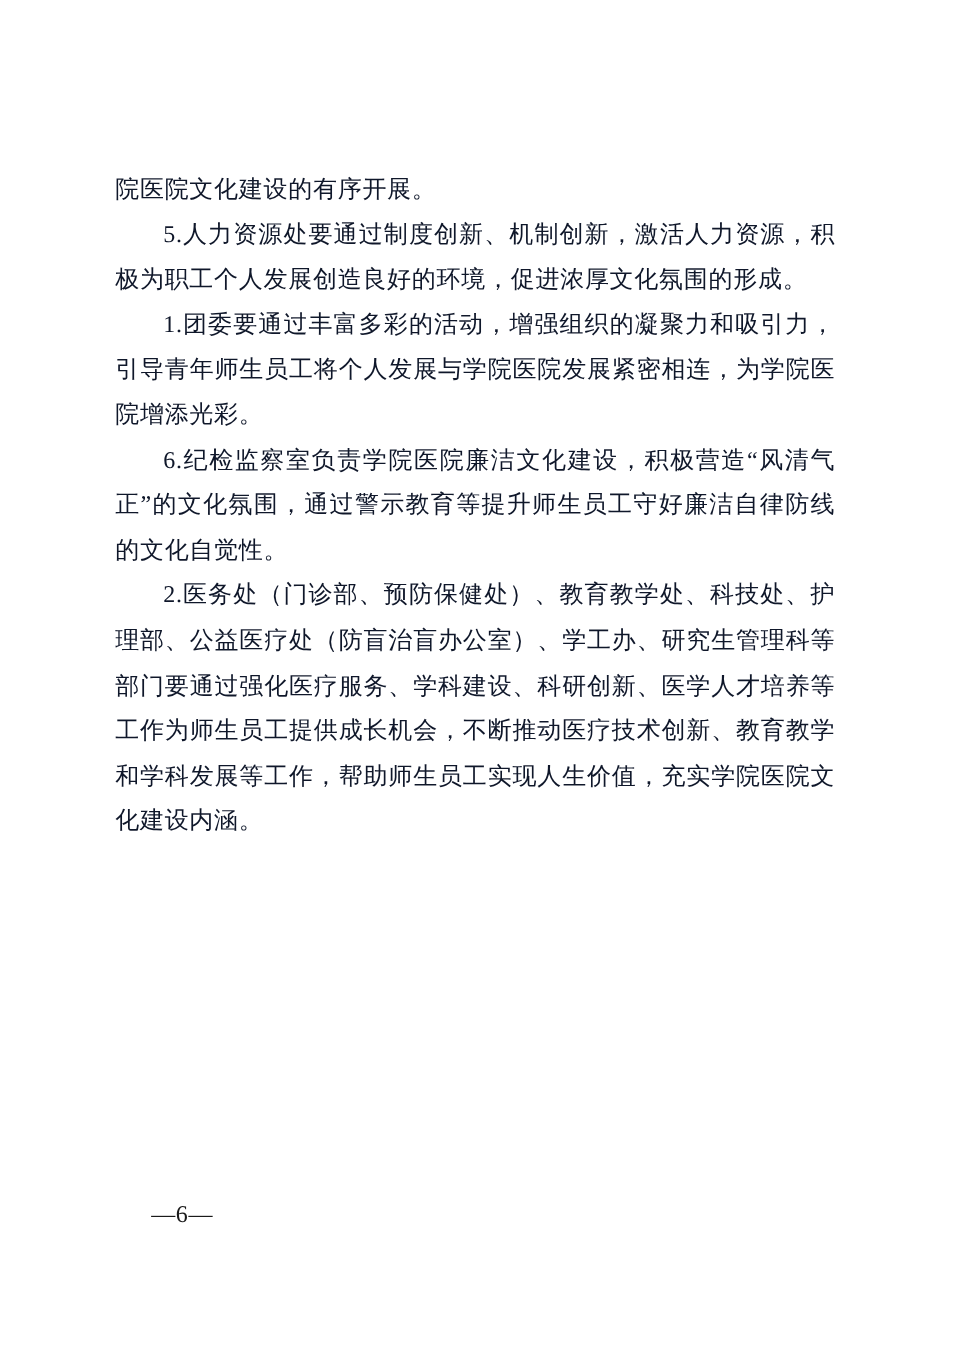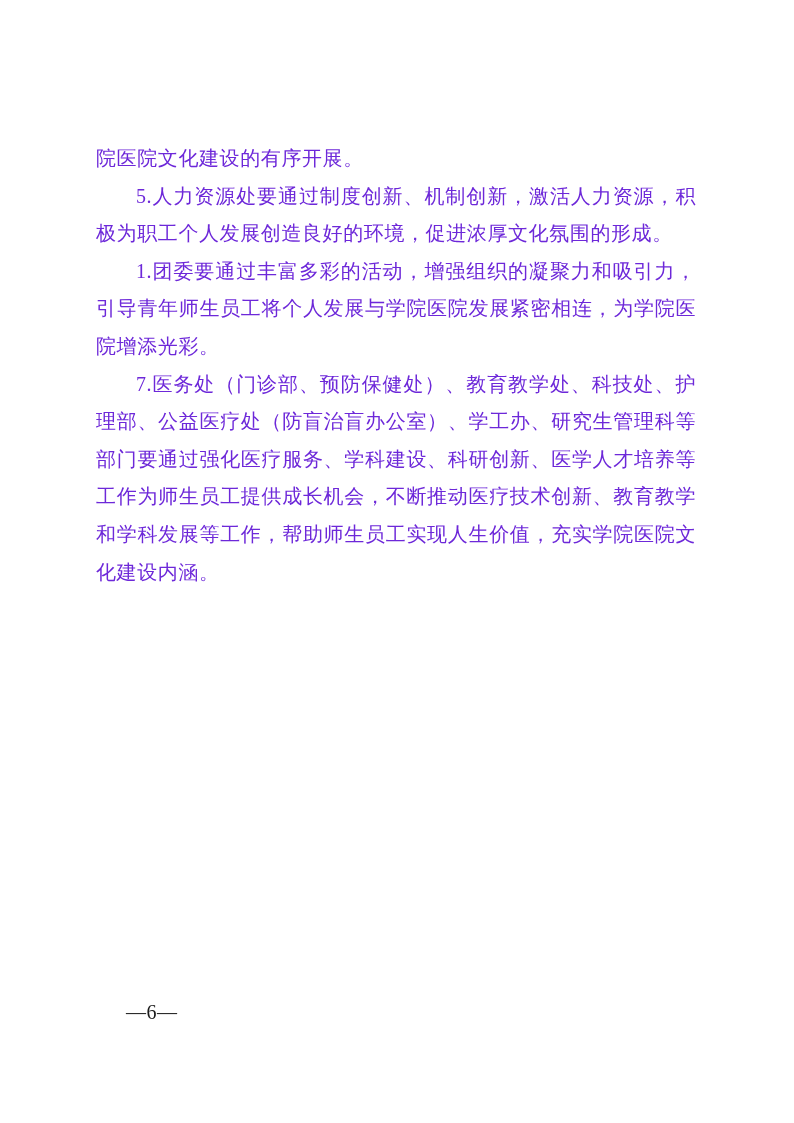--- a/index.html
+++ b/index.html
@@ -18,21 +18,21 @@
     background: #ffffff;
   }
   .text-block {
     position: absolute;
     left: 96px;
     top: 140px;
     width: 600px;
     font-size: 20px;
     letter-spacing: 0.6px;
     line-height: 37.6px;
-    color: #6d28d9;
+    color: #0f172a;
     text-align: justify;
   }
   .text-block p {
     margin: 0;
     padding: 0;
     text-indent: 2em;
   }
   .text-block p.continuation {
     text-indent: 0;
   }
@@ -47,18 +47,19 @@
 </style>
 </head>
 <body>
 
 <div class="page">
 
   <div class="text-block">
     <p class="continuation">院医院文化建设的有序开展。</p>
     <p>5.人力资源处要通过制度创新、机制创新，激活人力资源，积极为职工个人发展创造良好的环境，促进浓厚文化氛围的形成。</p>
     <p>1.团委要通过丰富多彩的活动，增强组织的凝聚力和吸引力，引导青年师生员工将个人发展与学院医院发展紧密相连，为学院医院增添光彩。</p>
-    <p>7.医务处（门诊部、预防保健处）、教育教学处、科技处、护理部、公益医疗处（防盲治盲办公室）、学工办、研究生管理科等部门要通过强化医疗服务、学科建设、科研创新、医学人才培养等工作为师生员工提供成长机会，不断推动医疗技术创新、教育教学和学科发展等工作，帮助师生员工实现人生价值，充实学院医院文化建设内涵。</p>
+    <p>6.纪检监察室负责学院医院廉洁文化建设，积极营造“风清气正”的文化氛围，通过警示教育等提升师生员工守好廉洁自律防线的文化自觉性。</p>
+    <p>2.医务处（门诊部、预防保健处）、教育教学处、科技处、护理部、公益医疗处（防盲治盲办公室）、学工办、研究生管理科等部门要通过强化医疗服务、学科建设、科研创新、医学人才培养等工作为师生员工提供成长机会，不断推动医疗技术创新、教育教学和学科发展等工作，帮助师生员工实现人生价值，充实学院医院文化建设内涵。</p>
   </div>
 
   <div class="page-number">—6—</div>
 
 </div>
 
 </body></html>

